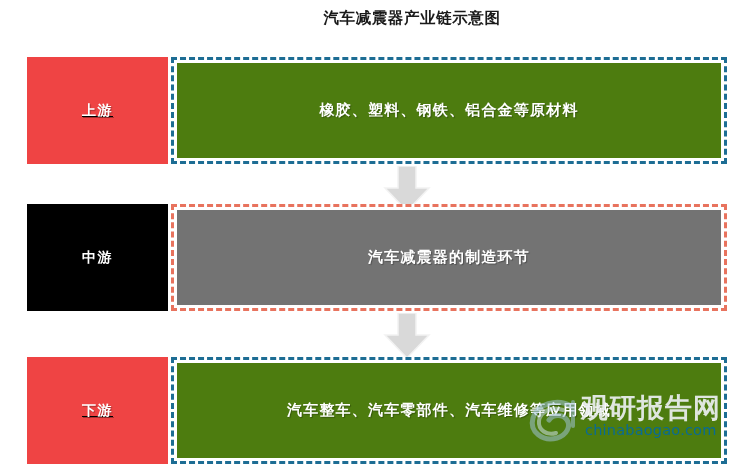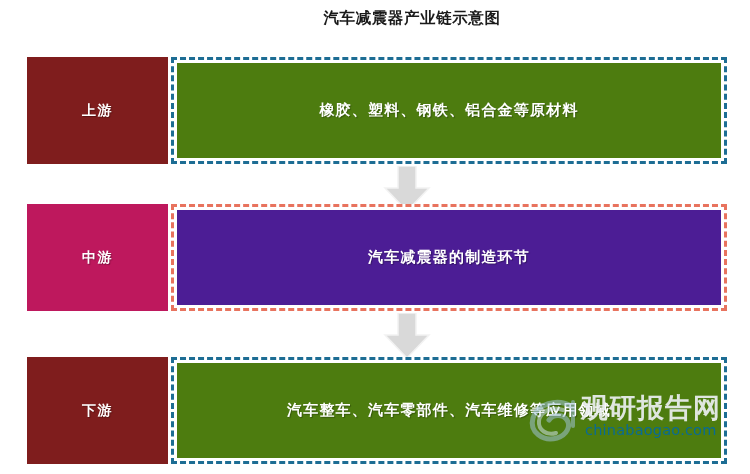--- a/index.html
+++ b/index.html
@@ -91,27 +91,27 @@
     font-size: 15px;
     font-weight: bold;
     letter-spacing: 1.2px;
     text-shadow: 1px 1px 1px rgba(0,0,0,0.30);
     font-family: "Liberation Serif", "DejaVu Serif", serif;
     position: relative;
     z-index: 3;
   }
 
   
-  .tone-blue .stage-label-box { background: #7f1d1d; }
+  .tone-blue .stage-label-box { background: #ef4444; text-decoration: underline; }
   .tone-blue .stage-content-box { border-color: #1d6d94; background: #ffffff; }
   .tone-blue .stage-content-inner { background: #4d7c0f; }
 
-  .tone-salmon .stage-label-box { background: #be185d; }
+  .tone-salmon .stage-label-box { background: #000000; }
   .tone-salmon .stage-content-box { border-color: #e8735e; background: #ffffff; }
-  .tone-salmon .stage-content-inner { background: #4c1d95; }
+  .tone-salmon .stage-content-inner { background: #737373; }
 
   
   .flow-arrow {
     position: absolute;
     width: 48px;
     height: 46px;
     left: 383px;
   }
   .flow-arrow svg { display: block; width: 48px; height: 46px; }
 

